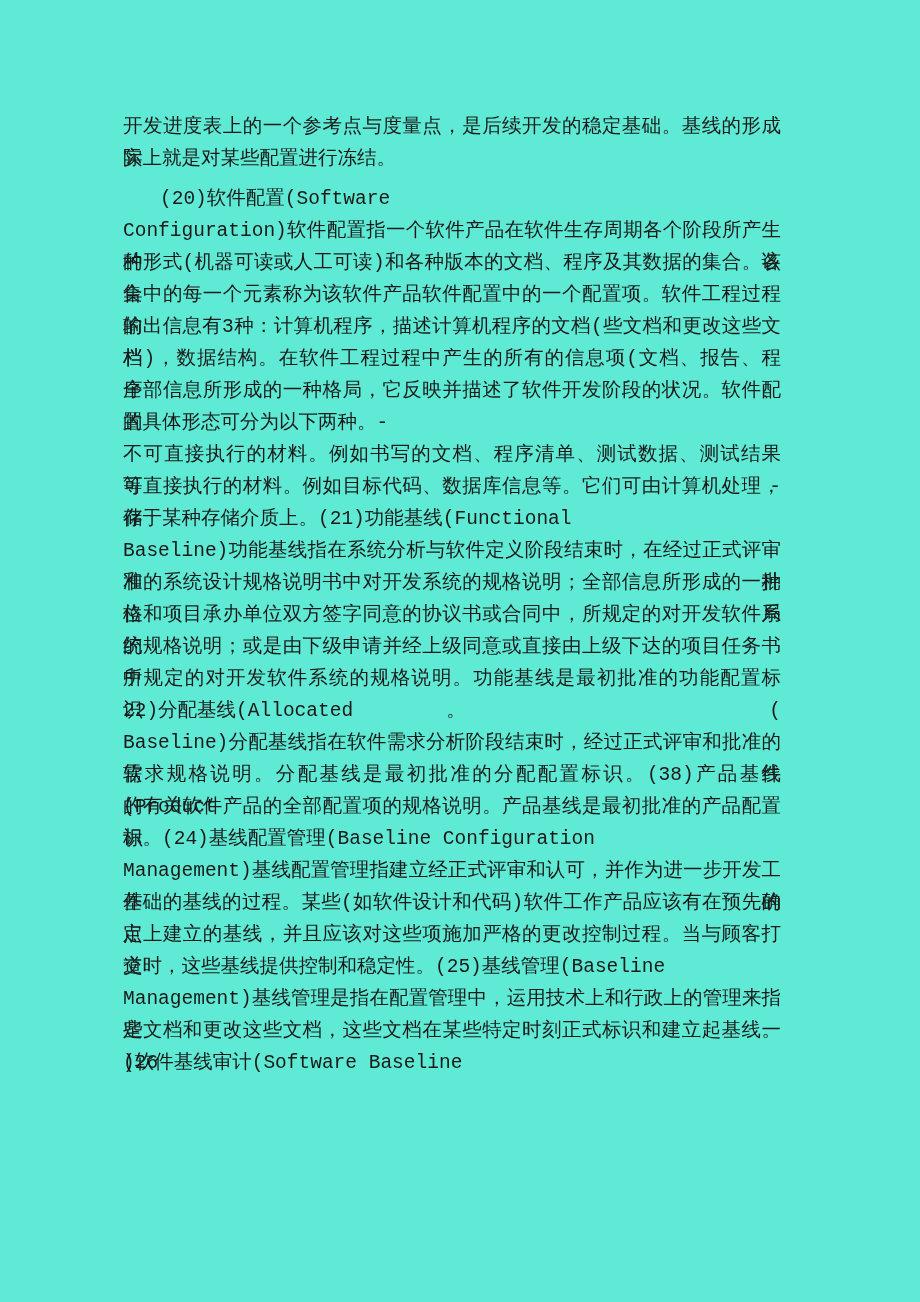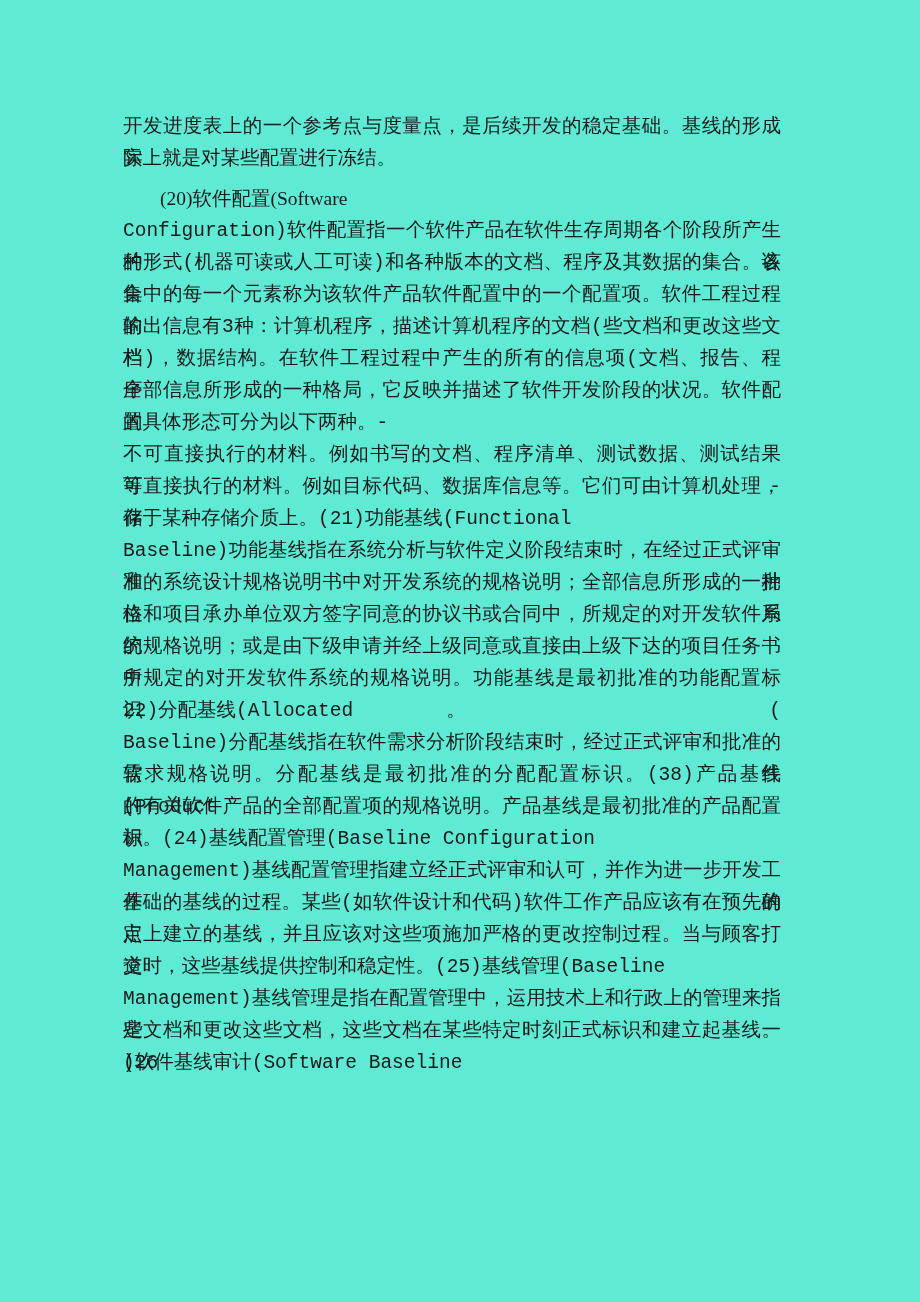--- a/index.html
+++ b/index.html
@@ -41,21 +41,20 @@
     text-align: justify;
     text-align-last: justify;
     height: 32px;
     overflow: visible;
   }
   .line.indent {
     text-indent: 37px;
   }
   .line.para-start {
     margin-top: 8px;
-    font-family: Liberation Serif, serif;
   }
 </style>
 </head>
 <body style="background: rgb(255, 255, 255);">
 
 <div class="page">
   <div class="text-block" style="color: rgb(26, 26, 26);">
       <div class="line full">开发进度表上的一个参考点与度量点，是后续开发的稳定基础。基线的形成实</div>
       <div class="line">际上就是对某些配置进行冻结。</div>
       <div class="line indent para-start">(20)软件配置(Software</div>

